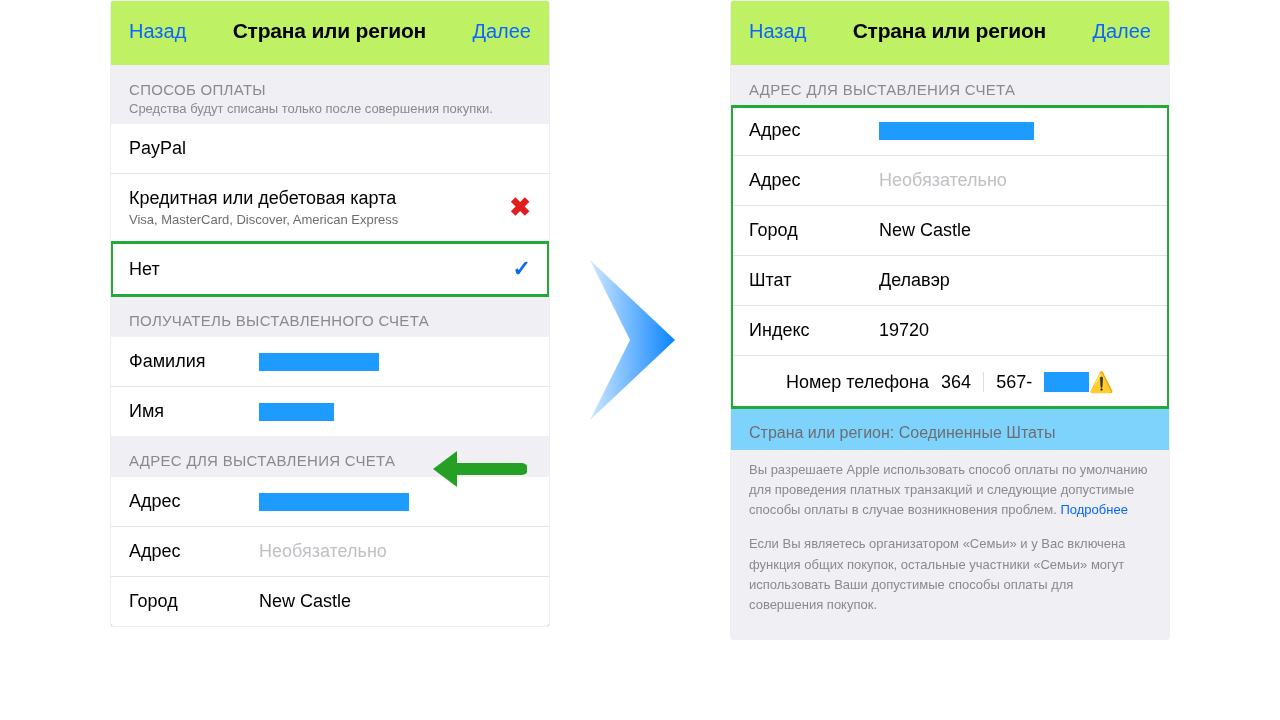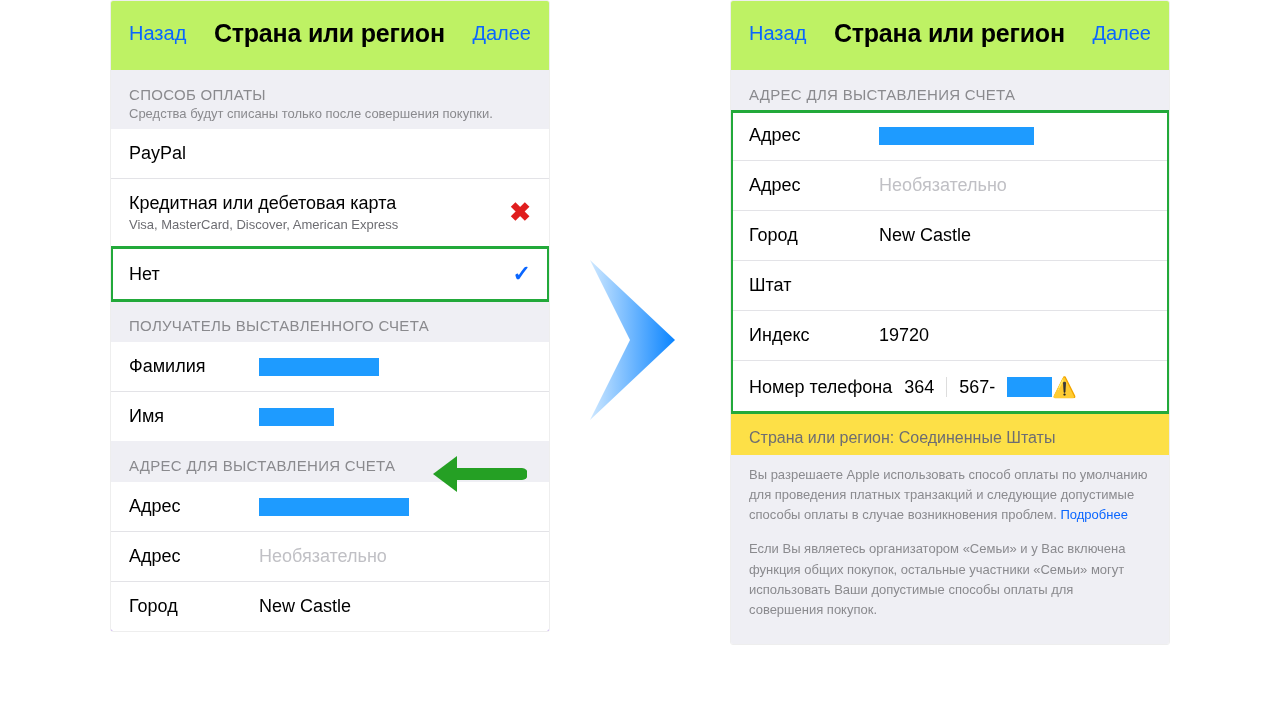--- a/index.html
+++ b/index.html
@@ -4,21 +4,21 @@
 <style>
   html,body{margin:0;padding:0;width:1280px;height:720px;font-family:-apple-system,BlinkMacSystemFont,"Helvetica Neue",Arial,sans-serif;background:#fff;color:#000;overflow:hidden}
   *{box-sizing:border-box}
   .stage{display:flex;width:1280px;height:720px;align-items:flex-start;justify-content:space-between}
   .phone{flex:0 0 auto;width:440px;background:#fff;border:1px solid #eee;border-radius:3px;overflow:hidden}
   .phone.left{margin-left:110px;margin-top:0}
   .phone.right{margin-right:110px;margin-top:0}
   .middle{flex:0 0 auto;width:180px;display:flex;align-items:center;justify-content:center;margin-top:250px}
   .navbar{display:flex;align-items:center;justify-content:space-between;padding:18px 18px 22px 18px;background:#bef264}
   .nav-btn{color:#0a66ff;font-size:20px}
-  .nav-title{font-weight:700;font-size:25px;letter-spacing:-0.2px}
+  .nav-title{font-weight:700;font-size:21px;letter-spacing:-0.2px}
   .section-header{background:#efeff4;padding:16px 18px 8px 18px;color:#8a8a8e;font-size:15px;letter-spacing:0.3px}
   .section-header .t{text-transform:uppercase}
   .section-header .sub{font-size:13px;color:#8a8a8e;margin-top:3px;letter-spacing:0}
   .list{background:#6d28d9}
   .row{display:flex;align-items:center;padding:14px 18px;border-bottom:1px solid #e3e3e7;font-size:18px;background:#fff}
   .row .label{flex:0 0 130px;color:#000}
   .row.two .label{flex:0 0 130px}
   .row .val{flex:1;color:#000}
   .row .ph{flex:1;color:#c0c0c5}
   .row:last-child{border-bottom:none}
@@ -26,21 +26,21 @@
   .row.pm .pm-text{flex:1}
   .row.pm .pm-title{font-size:18px}
   .row.pm .pm-sub{font-size:13px;color:#6d6d72;margin-top:3px}
   .green-box{outline:3px solid #22a93a;outline-offset:-2px}
   .check{color:#0a66ff;font-size:22px;font-weight:700}
   .xmark{color:#e01e1e;font-size:26px;font-weight:900}
   .masked{display:inline-block;background:#1e9bff;height:18px}
   .note{background:#efeff4;padding:10px 18px;font-size:13px;color:#8a8a8e;line-height:1.55}
   .note .line{margin-bottom:14px}
   .note a{color:#0a66ff;text-decoration:none}
-  .country-line{background:#fde047;padding:16px 18px 8px 18px;color:#6d6d72;font-size:16px}
+  .country-line{background:#7dd3fc;padding:16px 18px 8px 18px;color:#6d6d72;font-size:16px}
   .phone-row-inner{display:flex;align-items:center;gap:12px}
   .vsep{width:1px;height:20px;background:#ddd}
   .warn{font-size:20px}
   .arrow-wrap{position:relative;height:0}
   .arrow-svg{position:absolute;right:4px;top:-28px}
   .up-chev{position:absolute;left:0;top:0}
 </style>
 </head>
 <body>
 
@@ -151,26 +151,27 @@
       <div class="row two">
         <span class="label">Адрес</span>
         <span class="ph">Необязательно</span>
       </div>
       <div class="row two">
         <span class="label">Город</span>
         <span class="val">New Castle</span>
       </div>
       <div class="row two">
         <span class="label">Штат</span>
+        <span class="val">Делавэр</span>
       </div>
       <div class="row two">
         <span class="label">Индекс</span>
         <span class="val">19720</span>
       </div>
-      <div class="row" style="justify-content:flex-start">
+      <div class="row" style="justify-content:center">
         <div class="phone-row-inner">
           <span>Номер телефона</span>
             <span>364</span>
           <span class="vsep"></span>
           <span>567-</span>
             <span class="masked" style="width:45px;height:20px;vertical-align:middle"></span>
         </div>
         <span class="warn">⚠️</span>
       </div>
     </div>

